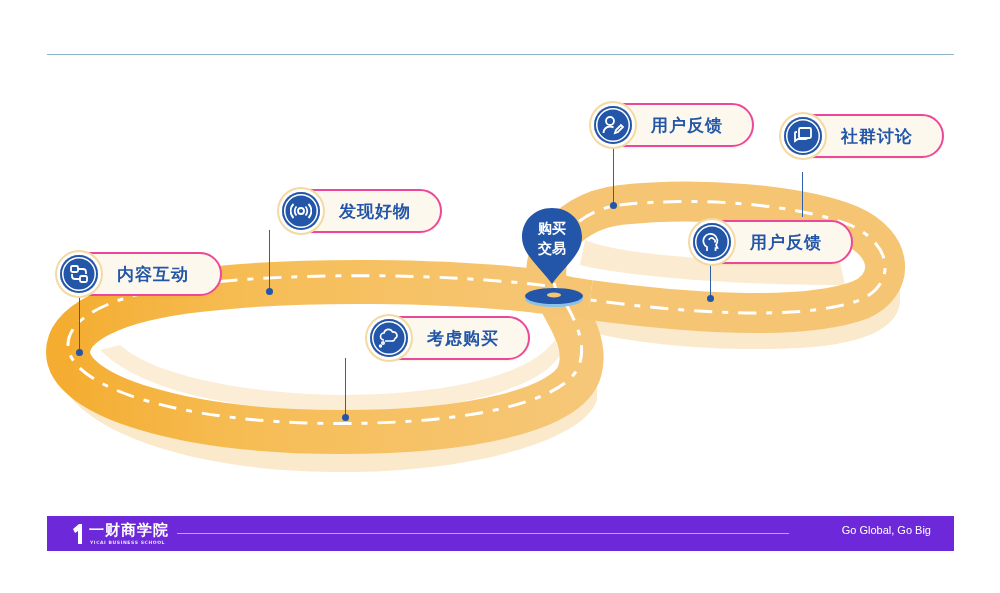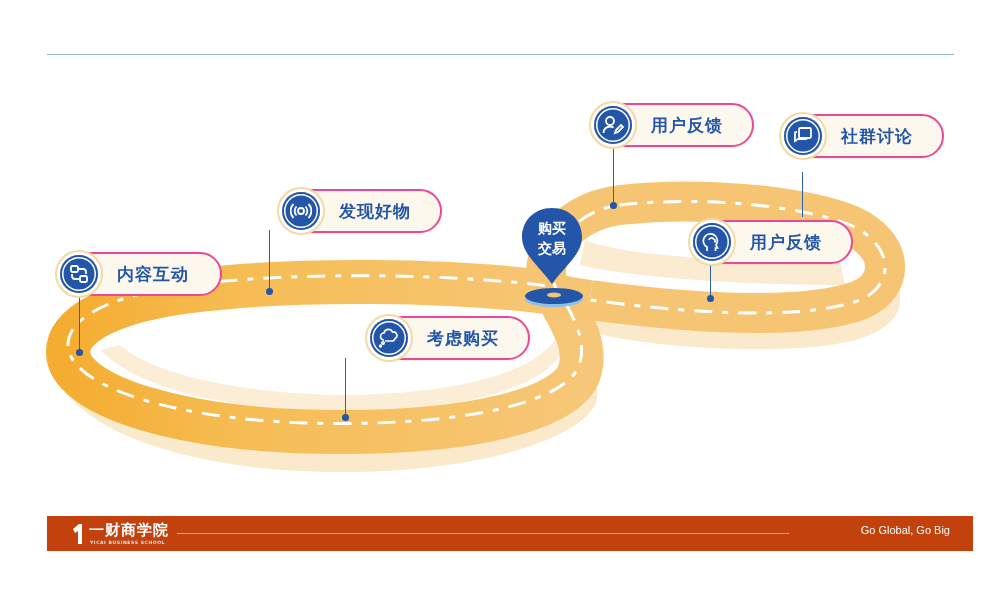--- a/index.html
+++ b/index.html
@@ -16,21 +16,21 @@
   .label .badge .inner { width:38px; height:38px; border-radius:50%; background:#2356a8;
                   box-shadow: inset 0 0 0 2px #2356a8, inset 0 0 0 3.5px #ffffff;
                   display:flex; align-items:center; justify-content:center; }
   .label .text { position:absolute; left:58px; font-size:17px; font-weight:bold; color:#2356a8;
                  letter-spacing:1px; white-space:nowrap; }
   .stem { position:absolute; width:1px; background:#2f5fa8; }
   .dot { position:absolute; width:7px; height:7px; border-radius:50%; background:#2356a8; }
   .pin { position:absolute; left:519px; top:206px; width:66px; height:80px; }
   .pin-text { position:absolute; left:519px; top:218px; width:66px; text-align:center; color:#fff;
               font-size:14px; font-weight:bold; line-height:20px; }
-  .footer { position:absolute; left:47px; top:516px; width:907px; height:35px; background:#c2410c;padding-left:19px; }
+  .footer { position:absolute; left:47px; top:516px; width:907px; height:35px; background:#6d28d9; }
   .footer .logo-mark { position:absolute; left:24px; top:7px; }
   .footer .logo-cn { position:absolute; left:42px; top:5px; color:#fff; font-size:15px; font-weight:bold; letter-spacing:1px; }
   .footer .logo-en { position:absolute; left:43px; top:24px; color:#dfe8f5; font-size:4.5px; letter-spacing:0.6px; font-weight:bold; }
   .footer .rule { position:absolute; left:130px; top:17px; width:612px; height:1px; background:#9ab7df; }
   .footer .slogan { position:absolute; right:23px; top:8px; color:#fff; font-family:"Liberation Sans", sans-serif; font-size:11px; }
 </style>
 </head>
 <body>
 
 <div class="top-rule"></div>

